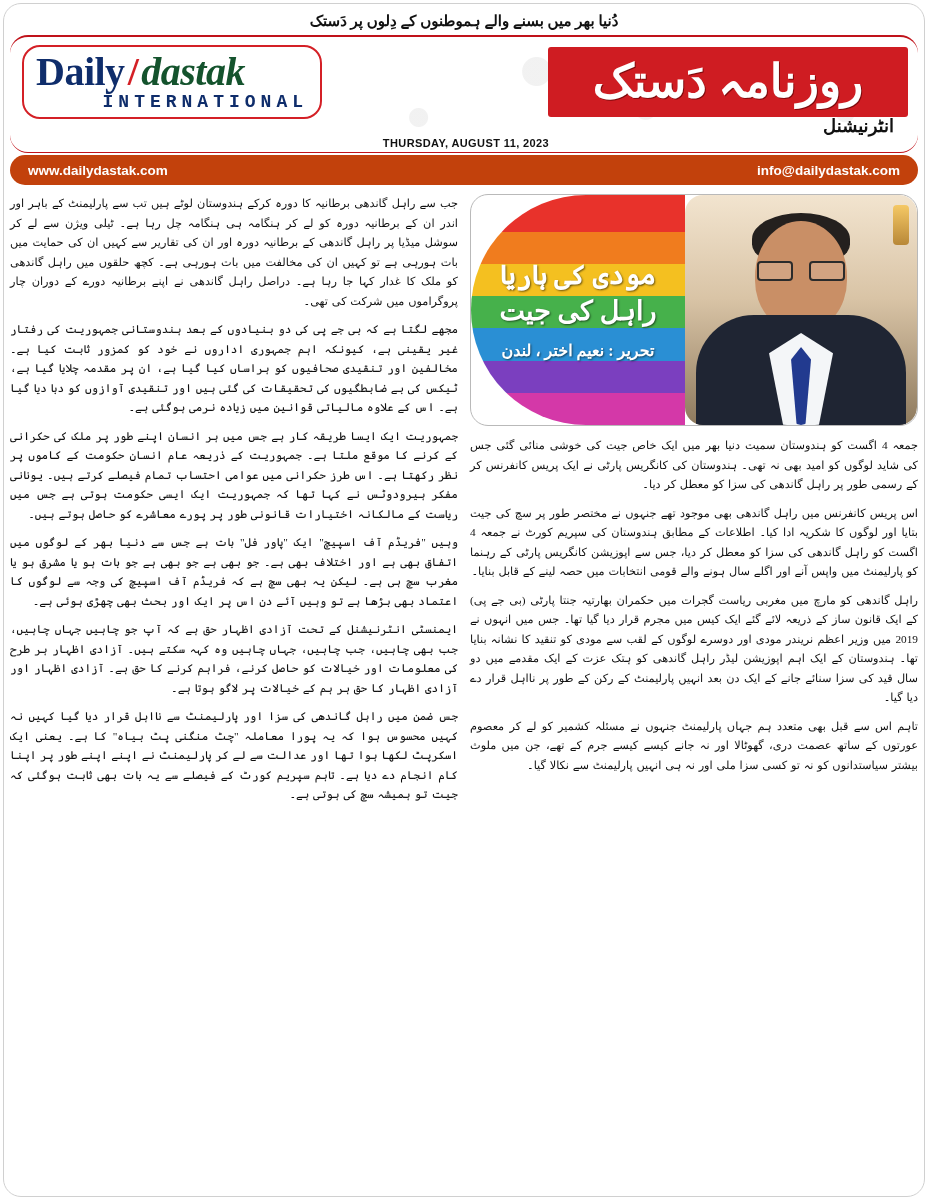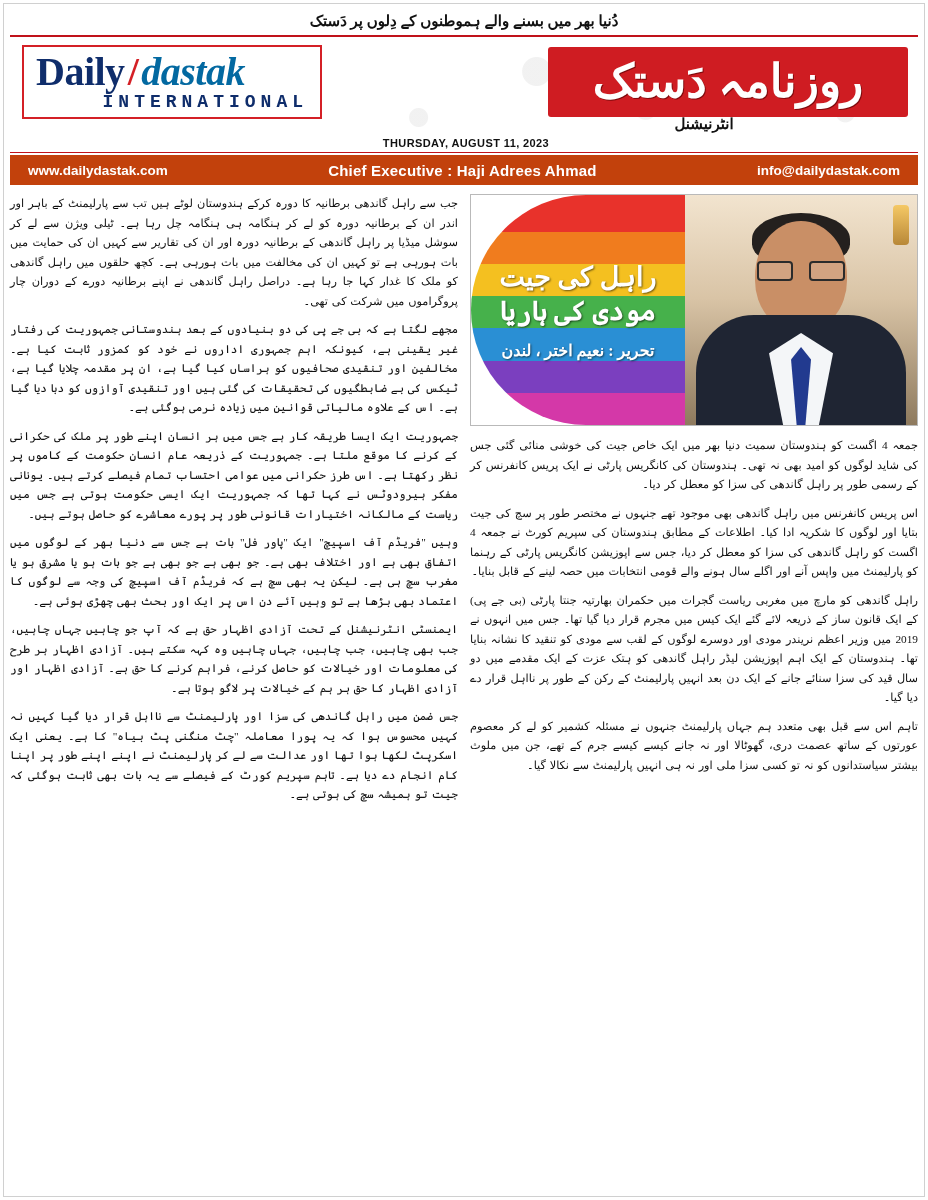--- a/index.html
+++ b/index.html
@@ -1,15 +1,15 @@
 <!DOCTYPE html>
 <html><head>
 <meta charset="utf-8">
 <style>
-  * { box-sizing: border-box; }
+  * { box-sizing: border-box; border-radius: 18px; }
   html, body {
     margin: 0; padding: 0;
     background: #ffffff;
     font-family: "Liberation Sans", sans-serif;
   }
   .page {
     width: 928px;
     height: 1200px;
     background: #ffffff;
     position: relative;
@@ -62,21 +62,21 @@
     color: #0f2d6b;
     white-space: nowrap;
     letter-spacing: -0.5px;
   }
   .logo-line1 .slash {
     color: #d42026;
     font-weight: bold;
     padding: 0 3px;
   }
   .logo-line1 .dastak {
-    color: #0369a1;
+    color: #14532d;
     font-style: italic;
   }
   .logo-line2 {
     text-align: right;
     font-family: Liberation Mono, monospace;
     font-weight: bold;
     font-size: 18px;
     letter-spacing: 5px;
     color: #0f2d6b;
     margin-top: -2px;
@@ -100,24 +100,23 @@
     font-weight: bold;
     direction: rtl;
     line-height: 54px;
     text-shadow: 1px 1px 0 #7d0a0d;
   }
   .logo-right-sub {
     position: absolute;
     right: 24px;
     top: 78px;
     width: 380px;
-    text-align: center;
-    direction: rtl;
-    font-family: "Liberation Serif", serif;
-    font-size: 15px;
+    direction: rtl;
+    font-family: "Liberation Serif", serif;
+    font-size: 18px;
     font-weight: bold;
     color: #111;
   }
   .masthead-date {
     position: absolute;
     left: 4px; right: 0;
     bottom: 3px;
     text-align: center;
     font-size: 11px;
     font-weight: bold;
@@ -304,40 +303,39 @@
     <div class="logo-right">
       <div class="urdu-title">روزنامہ دَستک</div>
     </div>
     <div class="logo-right-sub">انٹرنیشنل</div>
 
     <div class="masthead-date">THURSDAY, AUGUST 11, 2023</div>
   </div>
 
   <div class="redbar">
     <span>www.dailydastak.com</span>
-    <span class="center">Chief Executive : Haji Adrees Ahmad</span>
     <span>info@dailydastak.com</span>
   </div>
 
   <div class="content">
 
     <div class="col col-left">
       <p class="para">جب سے راہل گاندھی برطانیہ کا دورہ کرکے ہندوستان لوٹے ہیں تب سے پارلیمنٹ کے باہر اور اندر ان کے برطانیہ دورہ کو لے کر ہنگامہ ہی ہنگامہ چل رہا ہے۔ ٹیلی ویژن سے لے کر سوشل میڈیا پر راہل گاندھی کے برطانیہ دورہ اور ان کی تقاریر سے کہیں ان کی حمایت میں بات ہورہی ہے تو کہیں ان کی مخالفت میں بات ہورہی ہے۔ کچھ حلقوں میں راہل گاندھی کو ملک کا غدار کہا جا رہا ہے۔ دراصل راہل گاندھی نے اپنے برطانیہ دورے کے دوران چار پروگراموں میں شرکت کی تھی۔</p>
       <p class="para">مجھے لگتا ہے کہ بی جے پی کی دو بنیادوں کے بعد ہندوستانی جمہوریت کی رفتار غیر یقینی ہے، کیونکہ اہم جمہوری اداروں نے خود کو کمزور ثابت کیا ہے۔ مخالفین اور تنقیدی صحافیوں کو ہراساں کیا گیا ہے، ان پر مقدمہ چلایا گیا ہے، ٹیکس کی بے ضابطگیوں کی تحقیقات کی گئی ہیں اور تنقیدی آوازوں کو دبا دیا گیا ہے۔ اس کے علاوہ مالیاتی قوانین میں زیادہ نرمی ہوگئی ہے۔</p>
       <p class="para">جمہوریت ایک ایسا طریقہ کار ہے جس میں ہر انسان اپنے طور پر ملک کی حکرانی کے کرنے کا موقع ملتا ہے۔ جمہوریت کے ذریعہ عام انسان حکومت کے کاموں پر نظر رکھتا ہے۔ اس طرز حکرانی میں عوامی احتساب تمام فیصلے کرتے ہیں۔ یونانی مفکر ہیرودوٹس نے کہا تھا کہ جمہوریت ایک ایسی حکومت ہوتی ہے جس میں ریاست کے مالکانہ اختیارات قانونی طور پر پورے معاشرے کو حاصل ہوتے ہیں۔</p>
       <p class="para">وہیں "فریڈم آف اسپیچ" ایک "پاور فل" بات ہے جس سے دنیا بھر کے لوگوں میں اتفاق بھی ہے اور اختلاف بھی ہے۔ جو بھی ہے جو بھی ہے جو بات ہو یا مشرق ہو یا مغرب سچ ہی ہے۔ لیکن یہ بھی سچ ہے کہ فریڈم آف اسپیچ کی وجہ سے لوگوں کا اعتماد بھی بڑھا ہے تو وہیں آئے دن اس پر ایک اور بحث بھی چھڑی ہوئی ہے۔</p>
       <p class="para">ایمنسٹی انٹرنیشنل کے تحت آزادی اظہار حق ہے کہ آپ جو چاہیں جہاں چاہیں، جب بھی چاہیں، جب چاہیں، جہاں چاہیں وہ کہہ سکتے ہیں۔ آزادی اظہار ہر طرح کی معلومات اور خیالات کو حاصل کرنے، فراہم کرنے کا حق ہے۔ آزادی اظہار اور آزادی اظہار کا حق ہر ہم کے خیالات پر لاگو ہوتا ہے۔</p>
       <p class="para">جس ضمن میں راہل گاندھی کی سزا اور پارلیمنٹ سے نااہل قرار دیا گیا کہیں نہ کہیں محسوس ہوا کہ یہ پورا معاملہ "چٹ منگنی پٹ بیاہ" کا ہے۔ یعنی ایک اسکرپٹ لکھا ہوا تھا اور عدالت سے لے کر پارلیمنٹ نے اپنے اپنے طور پر اپنا کام انجام دے دیا ہے۔ تاہم سپریم کورٹ کے فیصلے سے یہ بات بھی ثابت ہوگئی کہ جیت تو ہمیشہ سچ کی ہوتی ہے۔</p>
     </div>
 
     <div class="col col-right">
       <div class="feature">
         <div class="poster">
+          <div class="poster-line poster-l1">مودی کی ہاریا</div>
           <div class="poster-line poster-l2">راہل کی جیت</div>
-          <div class="poster-line poster-l1">مودی کی ہاریا</div>
           <div class="poster-line poster-l3">تحریر : نعیم اختر ، لندن</div>
         </div>
         <div class="portrait">
           <div class="lamp"></div>
           <div class="hair"></div>
           <div class="head"></div>
           <div class="glasses">
               <span class="l"></span>
               <span class="r"></span>
             </div>

